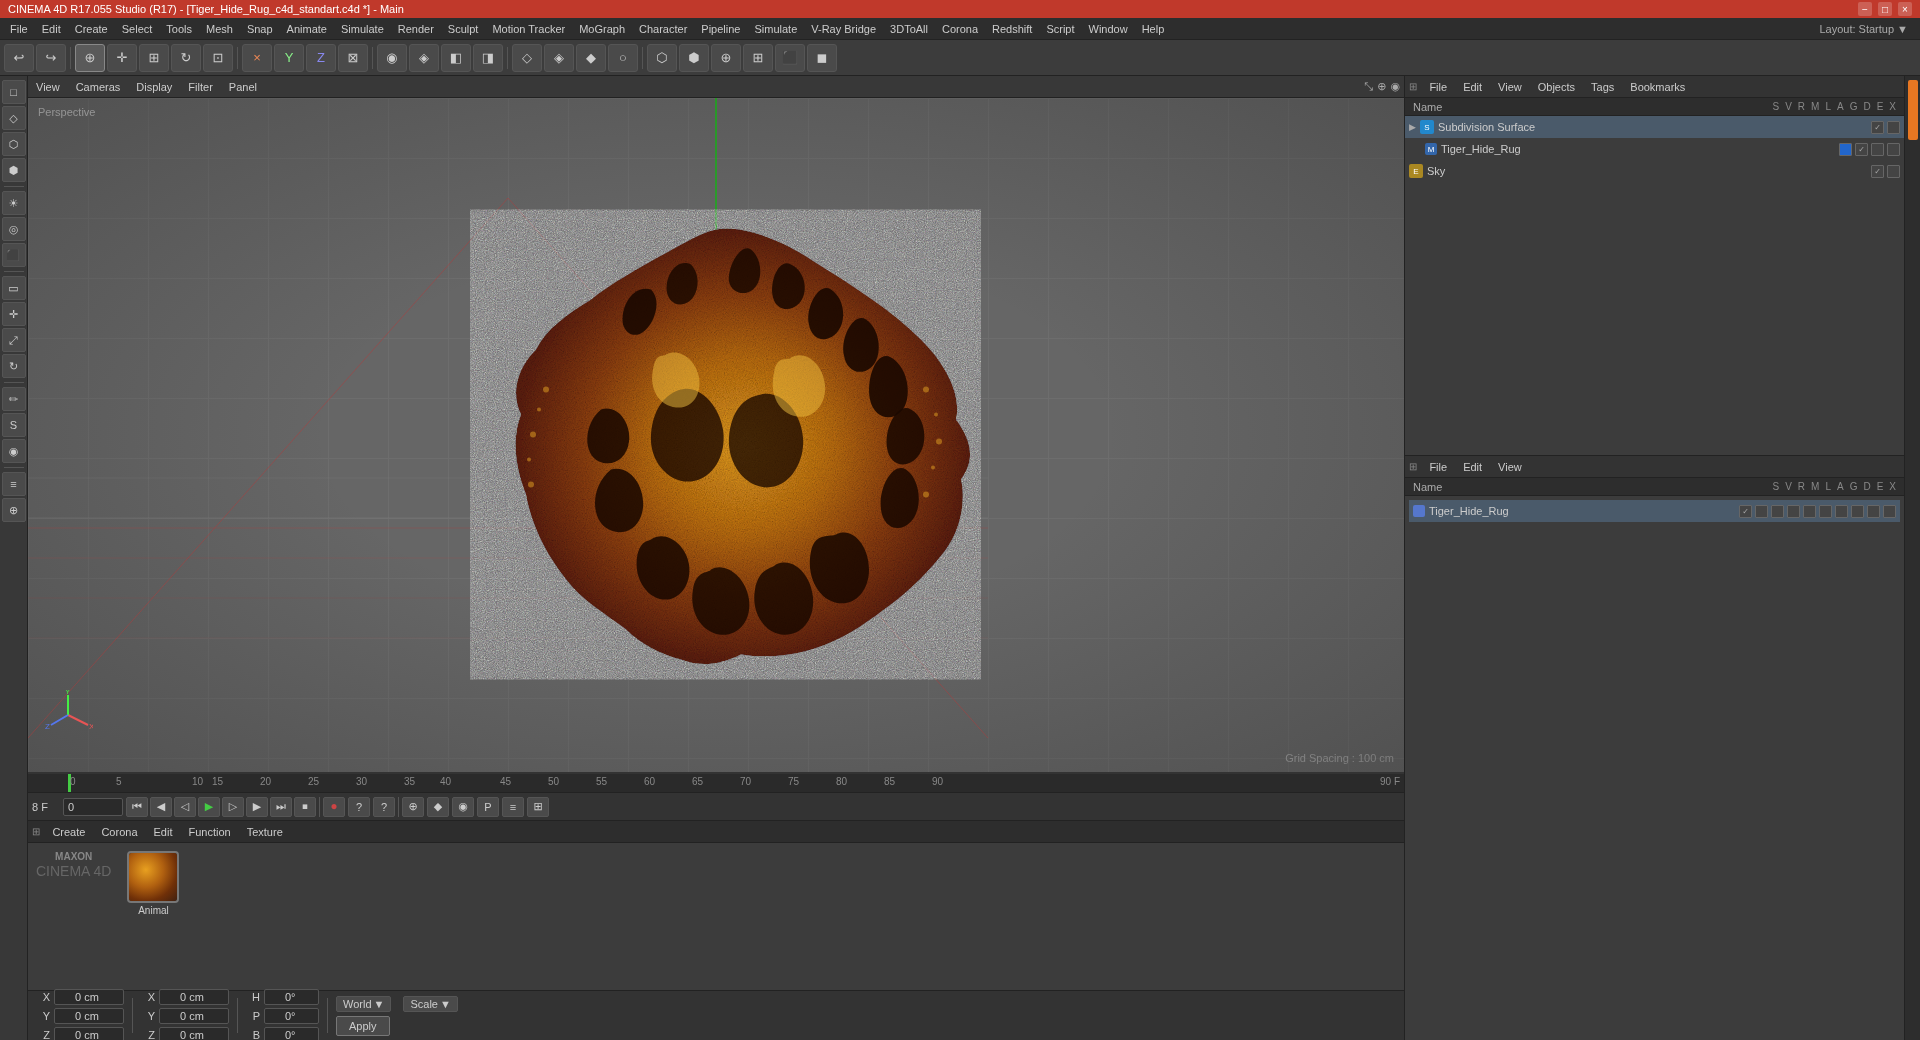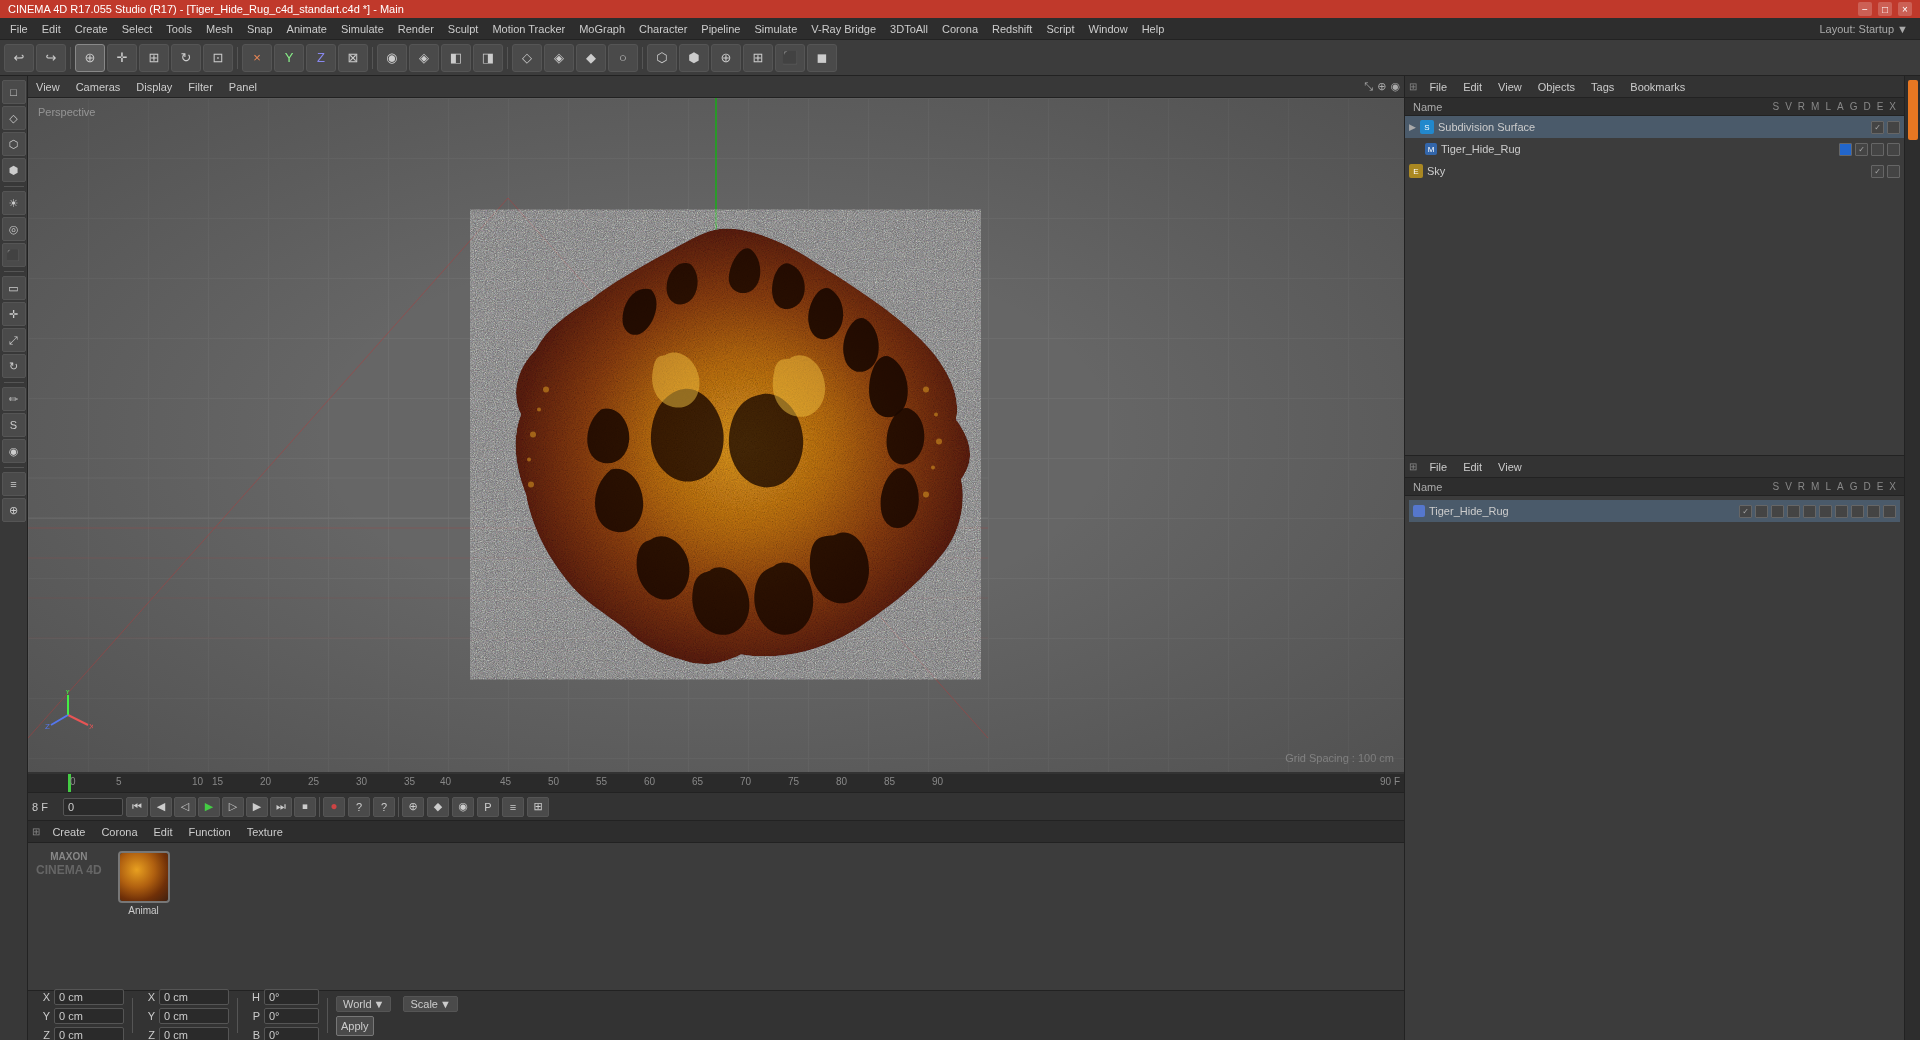--- a/index.html
+++ b/index.html
@@ -393,21 +393,21 @@
       text-align: right;
     }
 
     .coord-input {
       width: 70px; height: 16px;
       background: #2a2a2a;
       border: 1px solid #555;
       border-radius: 2px;
       color: #ccc;
       font-size: 11px;
-      padding: 0 4px;
+      padding: 0 20px;
     }
 
     .coord-sep { width: 1px; height: 35px; background: #555; }
 
     
     #status-bar {
       height: 22px;
       background: #2d2d2d;
       border-top: 1px solid #222;
       display: flex;
@@ -432,21 +432,21 @@
       gap: 2px;
     }
 
     .apply-btn {
       height: 20px;
       background: #4a4a4a;
       border: 1px solid #777;
       border-radius: 2px;
       color: #ccc;
       font-size: 11px;
-      padding: 0 4px;
+      padding: 0 12px;
       cursor: pointer;
     }
 
     
     #y-axis-line {
       position: absolute;
       left: 50%;
       top: 15px;
       width: 2px;
       height: 200px;
@@ -783,21 +783,21 @@
         <span class="mat-menu">Create</span>
         <span class="mat-menu">Corona</span>
         <span class="mat-menu">Edit</span>
         <span class="mat-menu">Function</span>
         <span class="mat-menu">Texture</span>
       </div>
       <div id="mat-content" style="flex:1; background:#3c3c3c; display:flex; align-items:flex-start; padding:8px; gap:8px;">
 
         <div style="display:flex; flex-direction:column; align-items:center; justify-content:center; margin-right:8px; color:#aaa;">
           <div style="font-size:10px; font-weight:bold; color:#888; line-height:1.2;">MAXON</div>
-          <div style="font-size:12px; color:#666; line-height:1.2;font-weight:bold;">CINEMA 4D</div>
+          <div style="font-size:14px; color:#666; line-height:1.2;">CINEMA 4D</div>
         </div>
 
         <div style="display:flex; flex-direction:column; align-items:center;">
           <div class="mat-thumb">
             <div class="mat-thumb-inner"></div>
           </div>
           <div class="mat-label">Animal</div>
         </div>
       </div>
     </div>

